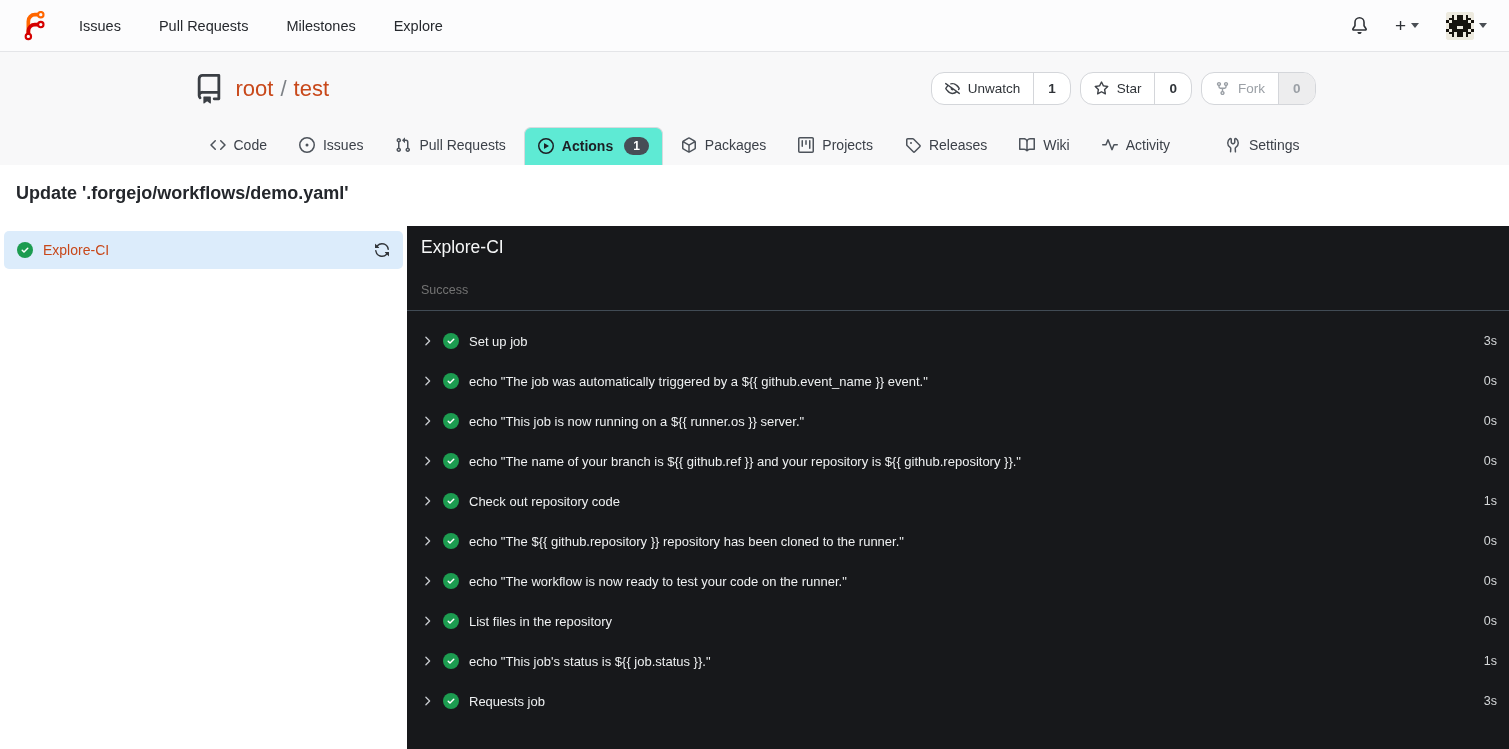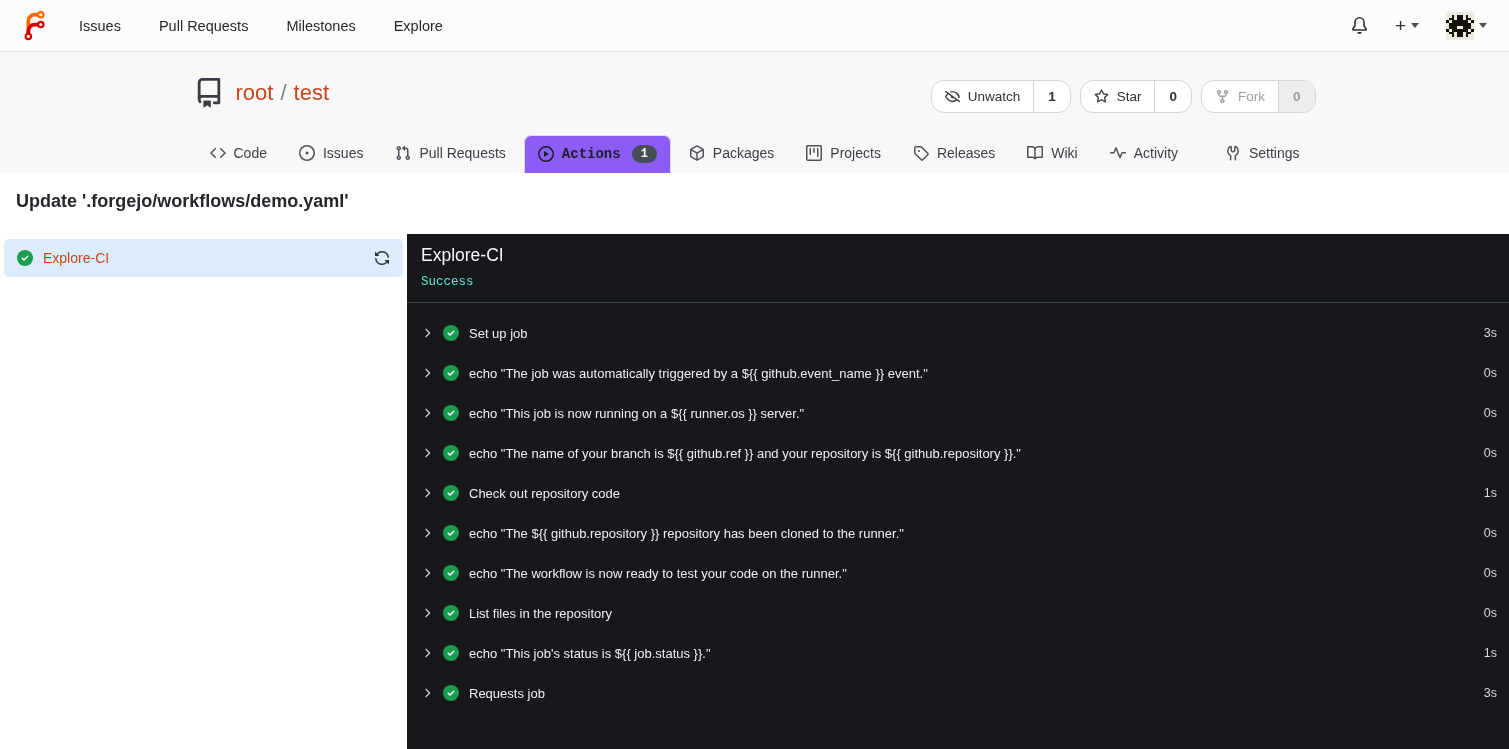--- a/index.html
+++ b/index.html
@@ -34,40 +34,39 @@
   .repo-title-row { display:flex; align-items:center;justify-content:space-between; }
   .repo-icon { color:#3a3e44; margin-right:12px; }
   .repo-icon svg { fill:#3a3e44; }
   .repo-name { font-size:22px; color:#c8481a; }
   .repo-sep { color:#7d8186; margin:0 7px; font-size:22px; }
   .repo-actions { margin-left:auto; display:flex; gap:9px; }
   .btn-group {
     display:flex; border:1px solid #d4d6da; border-radius:13px;
     background:#ffffff; font-size:13.5px; color:#2f3338; overflow:hidden;
     cursor:pointer;
-    margin-top:8px;
   }
   .btn-main { display:flex; align-items:center; gap:8px; padding:8px 13px; }
   .btn-main svg { fill:#40444a; }
   .btn-count { padding:8px 14px; border-left:1px solid #d4d6da; font-weight:600; }
   .btn-group.disabled { color:#9ba0a6; cursor:default; }
   .btn-group.disabled .btn-main svg { fill:#9ba0a6; }
   .btn-group.disabled .btn-count { background:#ededee; color:#9ba0a6; }
 
   
   .tab-bar { display:flex; align-items:flex-start; margin-top:22px; width:1122px; margin-left:auto; margin-right:auto; }
   .tab {
     display:flex; align-items:center; gap:8px;
     padding:9px 13px 10px; margin:0 2px;
     font-size:14px; color:#3c4149; cursor:pointer;
     border:1px solid transparent; border-bottom:none;
     border-radius:7px 7px 0 0;
   }
   .tab svg { fill:#4d535b; }
-  .tab.active { background:#8b5cf6; border-color:#d8dade; font-weight:700; color:#1d2025;font-family:Liberation Mono, monospace; }
+  .tab.active { background:#5eead4; border-color:#d8dade; font-weight:700; color:#1d2025; }
   .tab.active svg { fill:#1d2025; }
   .tab-badge {
     background:#474d56; color:#ffffff; font-size:12px; font-weight:600;
     padding:2px 9px; border-radius:9px; margin-left:3px;
   }
   .tab-spacer { flex:1; }
 
   
   .page-title { font-size:18px; font-weight:700; color:#24272c; margin:18px 16px 22px; }
 
@@ -79,21 +78,21 @@
     background:#dcecfb; border-radius:5px; height:38px; padding:0 13px;
     cursor:pointer;
   }
   .job-name { font-size:14px; color:#c8481a; }
   .job-refresh { margin-left:auto; cursor:pointer; }
   .job-refresh svg { fill:#32363b; }
 
   .run-panel { flex:1; background:#17181b; display:flex; flex-direction:column; }
   .run-header { padding:11px 14px 13px; border-bottom:1px solid #414b55; }
   .run-title { font-size:17.5px; color:#f5f6f7; font-weight:400; }
-  .run-status { font-size:12.5px; color:#5eead4; margin-top:9px;font-family:Liberation Mono, monospace; }
+  .run-status { font-size:12.5px; color:#737373; margin-top:25px; }
   .steps-list { padding:10px 12px 0 13px; }
   .step-row { display:flex; align-items:center; height:40px; gap:9px; cursor:pointer; }
   .step-chevron svg { fill:#c9ccCF; }
   .step-name { font-size:13px; color:#eef0f1; margin-left:1px; }
   .step-duration { margin-left:auto; font-size:12.5px; color:#d5d7d9; }
 
   .check-circle { width:16px; height:16px; flex:0 0 16px; }
 </style>
 </head>
 <body>

